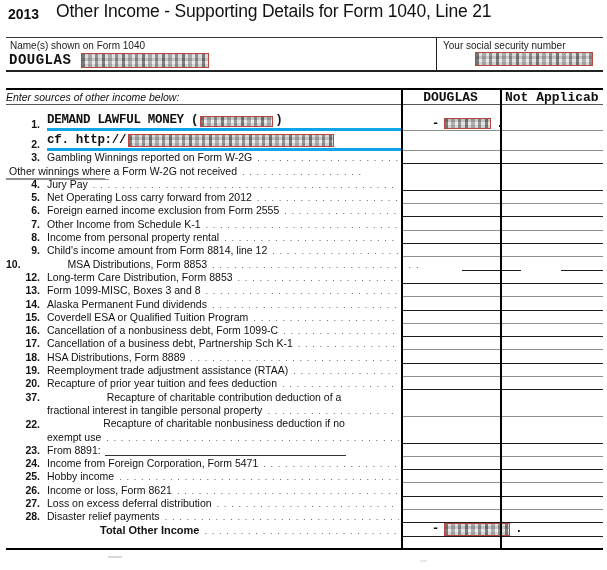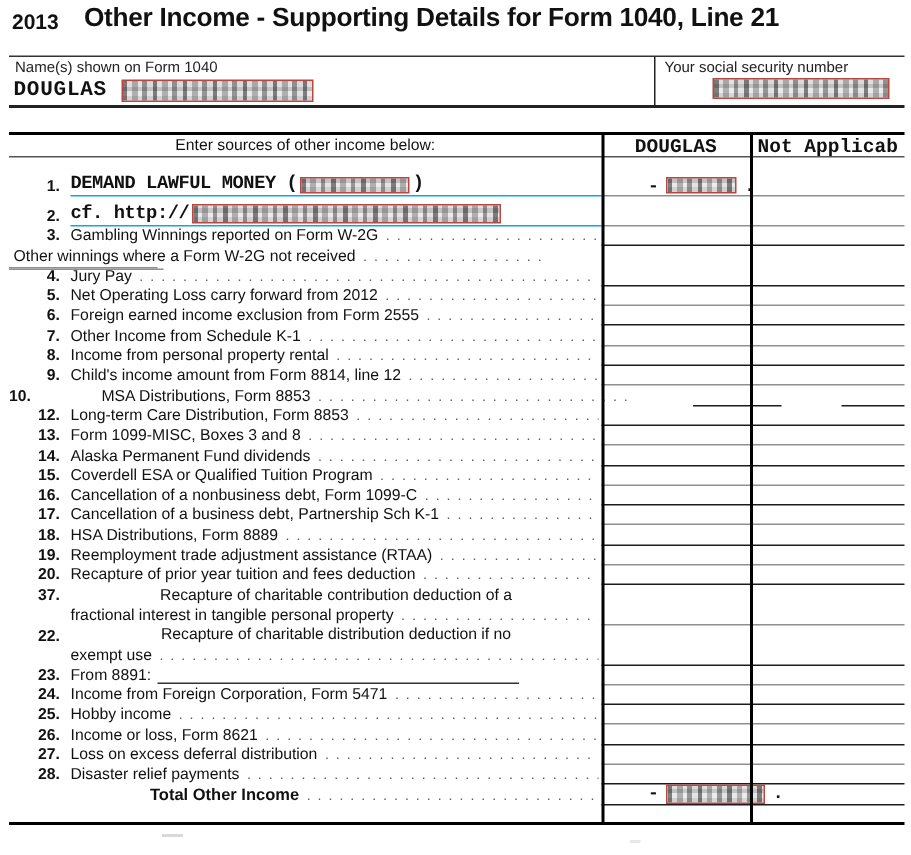--- a/index.html
+++ b/index.html
@@ -1,21 +1,21 @@
 <!DOCTYPE html>
 <html><head>
 <meta charset="utf-8">
 <style>
   html,body{margin:0;padding:0;background:#fff;}
   .page{position:relative;width:607px;height:570px;background:#ffffff;overflow:hidden;
         font-family:"Liberation Sans",sans-serif;color:#111;}
 
   
   .year{position:absolute;left:8px;top:6px;font-size:14px;font-weight:bold;}
-  .title{position:absolute;left:56px;top:1px;font-size:17.5px;font-weight:bold;margin:0;letter-spacing:-0.2px;}
+  .title{position:absolute;left:56px;top:1px;font-size:17.5px;font-weight:normal;margin:0;letter-spacing:-0.2px;}
 
   
   .namebox{position:absolute;left:6px;top:37px;width:597px;height:35px;box-sizing:border-box;
            border-top:1px solid #333;border-bottom:2px solid #222;display:flex;}
   .nb-left{width:431px;box-sizing:border-box;border-right:1px solid #222;padding-top:2px;}
   .nb-right{flex:1;padding-top:2px;}
   .nb-label{font-size:10px;color:#222;margin-left:4px;white-space:nowrap;}
   .nb-nameline{display:flex;align-items:center;margin:1px 0 0 3px;}
   .nb-name{font-family:"Liberation Mono",monospace;font-weight:bold;font-size:14px;letter-spacing:.5px;}
 
@@ -24,33 +24,33 @@
     background-image:
       repeating-linear-gradient(90deg, rgba(20,20,20,.50) 0 3px, rgba(255,255,255,.06) 3px 6px,
         rgba(90,90,90,.40) 6px 10px, rgba(255,255,255,.16) 10px 13px,
         rgba(50,50,50,.45) 13px 16px, rgba(210,210,210,.22) 16px 20px),
       repeating-linear-gradient(0deg, #cfcfcf 0 3px, #e8e8e8 3px 6px, #bdbdbd 6px 9px, #dcdcdc 9px 12px);}
 
   
   .table{position:absolute;left:6px;top:88px;width:597px;height:462px;}
   .thead{display:flex;height:17px;box-sizing:border-box;border-top:2px solid #000;
          border-bottom:1px solid #555;align-items:center;}
-  .th-desc{width:395px;text-align:center;font-size:10.5px;}
+  .th-desc{width:395px;font-size:10.5px;font-style:italic;}
   .th-col{font-family:"Liberation Mono",monospace;font-weight:bold;font-size:13px;white-space:nowrap;}
   .th-c1{width:99px;text-align:center;}
   .th-c2{width:103px;padding-left:5px;overflow:hidden;box-sizing:border-box;}
   .spacer{height:12px;}
 
   .row{display:flex;box-sizing:border-box;}
   .num{width:38px;text-align:right;font-weight:bold;font-size:10.5px;display:flex;
        align-items:flex-end;justify-content:flex-end;padding:0 4px 1px 0;box-sizing:border-box;}
   .row.multi .num{align-items:flex-start;padding-top:1px;}
   .desc{width:354px;margin-left:3px;font-size:10.5px;display:flex;align-items:flex-end;
         padding-bottom:1px;box-sizing:border-box;}
-  .desc.uline{border-bottom:1px solid #0ea5e9;}
+  .desc.uline{border-bottom:3px solid #0ea5e9;}
   .desc.mono{font-family:"Liberation Mono",monospace;font-weight:bold;font-size:12.5px;letter-spacing:-.3px;}
   .desc.two{flex-direction:column;align-items:stretch;padding-bottom:0;}
   .dl{height:13.3px;display:flex;align-items:flex-end;padding-bottom:1px;justify-content:center;}
   .lbl{white-space:nowrap;}
   .dots{flex:1 1 0;overflow:hidden;white-space:nowrap;color:#565f63;font-size:9.5px;
         letter-spacing:1px;margin:0 2px 0 5px;}
   .dots::after{content:". . . . . . . . . . . . . . . . . . . . . . . . . . . . . . . . . . . . . . . . . . . . . . . . . . . . . . . . . . . . . . . . . . . . . . . .";}
   .ufill{flex:1;border-bottom:1px solid #333;margin:0 55px 0 4px;}
   .c2{width:99px;box-sizing:border-box;border-bottom:1px solid transparent;display:flex;
       align-items:center;padding-left:31px;overflow:visible;}
@@ -293,21 +293,21 @@
               <div class="dots"></div>
             </div>
           </div>
           <div class="c2" style="border-bottom-color: rgb(143, 143, 143);"></div>
           <div class="c3" style="border-bottom-color: rgb(143, 143, 143);"></div>
         </div>
         <div class="row multi" style="height: 26.6px;">
           <div class="num">22.</div>
           <div class="desc two">
             <div class="dl">
-              <div class="lbl">Recapture of charitable distribution deduction if no</div>
+              <div class="lbl">Recapture of charitable nonbusiness deduction if no</div>
             </div>
             <div class="dl">
               <div class="lbl">exempt use</div>
               <div class="dots"></div>
             </div>
           </div>
           <div class="c2" style="border-bottom-color: rgb(28, 28, 28);"></div>
           <div class="c3" style="border-bottom-color: rgb(28, 28, 28);"></div>
         </div>
         <div class="row" style="height: 13.3px; justify-content: space-between;">

